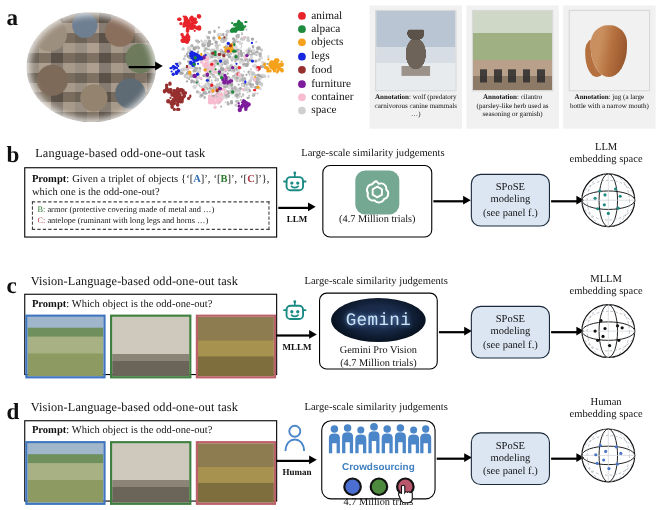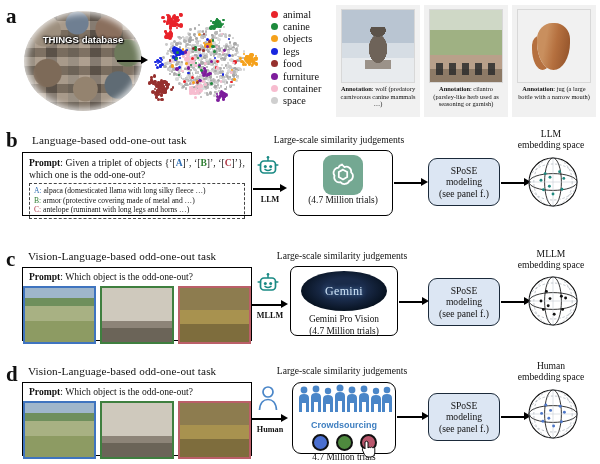--- a/index.html
+++ b/index.html
@@ -122,33 +122,32 @@
   .spose-box{position:absolute;border:1.4px solid #1b2a3a;border-radius:9px;
       background:#dce6f3;box-sizing:border-box;display:flex;align-items:center;justify-content:center;}
   .spose-txt{font-size:9.6px;line-height:11.4px;text-align:center;}
 
   .sphere-wrap{position:absolute;}
   .openai-logo{width:40px;height:40px;border-radius:9px;background:#74a892;
       display:flex;align-items:center;justify-content:center;}
   .gemini-logo{width:86px;height:40px;border-radius:50%;
       background:radial-gradient(ellipse at 50% 45%, #1a2b4a 0 35%, #081322 70%, #000 100%);
       display:flex;align-items:center;justify-content:center;overflow:hidden;}
-  .gemini-txt{font-family:Liberation Serif, serif;font-size:12px;color:#cfe3f7;
+  .gemini-txt{font-family:Liberation Mono, monospace;font-size:16px;color:#cfe3f7;
       letter-spacing:.3px;text-shadow:0 0 5px #6fa8e8;}
   .crowd-label{font-family:"Liberation Sans", sans-serif;font-size:9px;color:#3f7fc0;font-weight:bold;}
   .btn3{width:17px;height:17px;border-radius:50%;border:2px solid #111;box-sizing:border-box;}
 </style>
 </head>
 <body>
 
 <div class="abs panel-letter" style="left:6px;top:6px;">a</div>
 
 <div class="abs" style="left:24px;top:11px;">
   <div id="things-ellipse" style="position:relative;">
-    <div class="ell-label" style="top:23px;">THINGS database</div>
   </div>
 </div>
 
 <div class="abs" style="left:117px;top:56px;width:32px;height:9px;">
   <div class="arrow-line" style="left:0;top:4px;width:25px;"></div>
   <div class="arrow-head" style="left:24px;top:0px;"></div>
 </div>
 
 <div class="abs" id="tsne" style="left:132px;top:6px;">
     <span class="pt" style="left:60.8px;top:27.3px;width:2.9px;height:2.9px;background:#a8a8a8;"></span>
@@ -1257,21 +1256,21 @@
     <span class="pt" style="left:89.2px;top:26.7px;width:2.3px;height:2.3px;background:#f7bccf;"></span>
   </div>
 
 <div class="abs" style="left:271px;top:8px;">
   <div class="legend-row">
     <span class="legend-dot" style="background: rgb(232, 35, 42);"></span>
     <span class="legend-label">animal</span>
   </div>
   <div class="legend-row">
     <span class="legend-dot" style="background: rgb(29, 138, 60);"></span>
-    <span class="legend-label">canine</span>
+    <span class="legend-label">alpaca</span>
   </div>
   <div class="legend-row">
     <span class="legend-dot" style="background: rgb(245, 161, 27);"></span>
     <span class="legend-label">objects</span>
   </div>
   <div class="legend-row">
     <span class="legend-dot" style="background: rgb(23, 38, 224);"></span>
     <span class="legend-label">legs</span>
   </div>
   <div class="legend-row">
@@ -1308,21 +1307,20 @@
 </div>
 
 <div class="abs panel-letter" style="left:6px;top:130px;">b</div>
 <div class="abs panel-title" style="left:32px;top:134px;">Language-based odd-one-out task</div>
 
 <div class="task-box" style="left:22px;top:152px;width:230px;height:64px;">
   <div class="prompt-line">
     <b>Prompt</b><span>: Given a triplet of objects {‘[</span><span class="tkA">A</span><span>]’, ‘[</span><span class="tkB">B</span><span>]’, ‘[</span><span class="tkC">C</span><span>]’}, which one is the odd-one-out?</span>
   </div>
   <div class="opt-box">
-    <div class="opt"><span class="tkA k">A:</span> <span>alpaca (domesticated llama with long silky fleece …)</span></div>
     <div class="opt"><span class="tkB k">B:</span> <span>armor (protective covering made of metal and …)</span></div>
     <div class="opt"><span class="tkC k">C:</span> <span>antelope (ruminant with long legs and horns …)</span></div>
   </div>
 </div>
 
 <div class="abs" style="left:256px;top:155px;">
   <svg width="24" height="24" viewBox="0 0 24 24">
     <rect x="4.5" y="6" width="15" height="12" rx="3.5" fill="none" stroke="#1a8a84" stroke-width="1.7"></rect>
     <circle cx="9.3" cy="11.4" r="1.5" fill="#1a8a84"></circle>
       <circle cx="14.7" cy="11.4" r="1.5" fill="#1a8a84"></circle>

